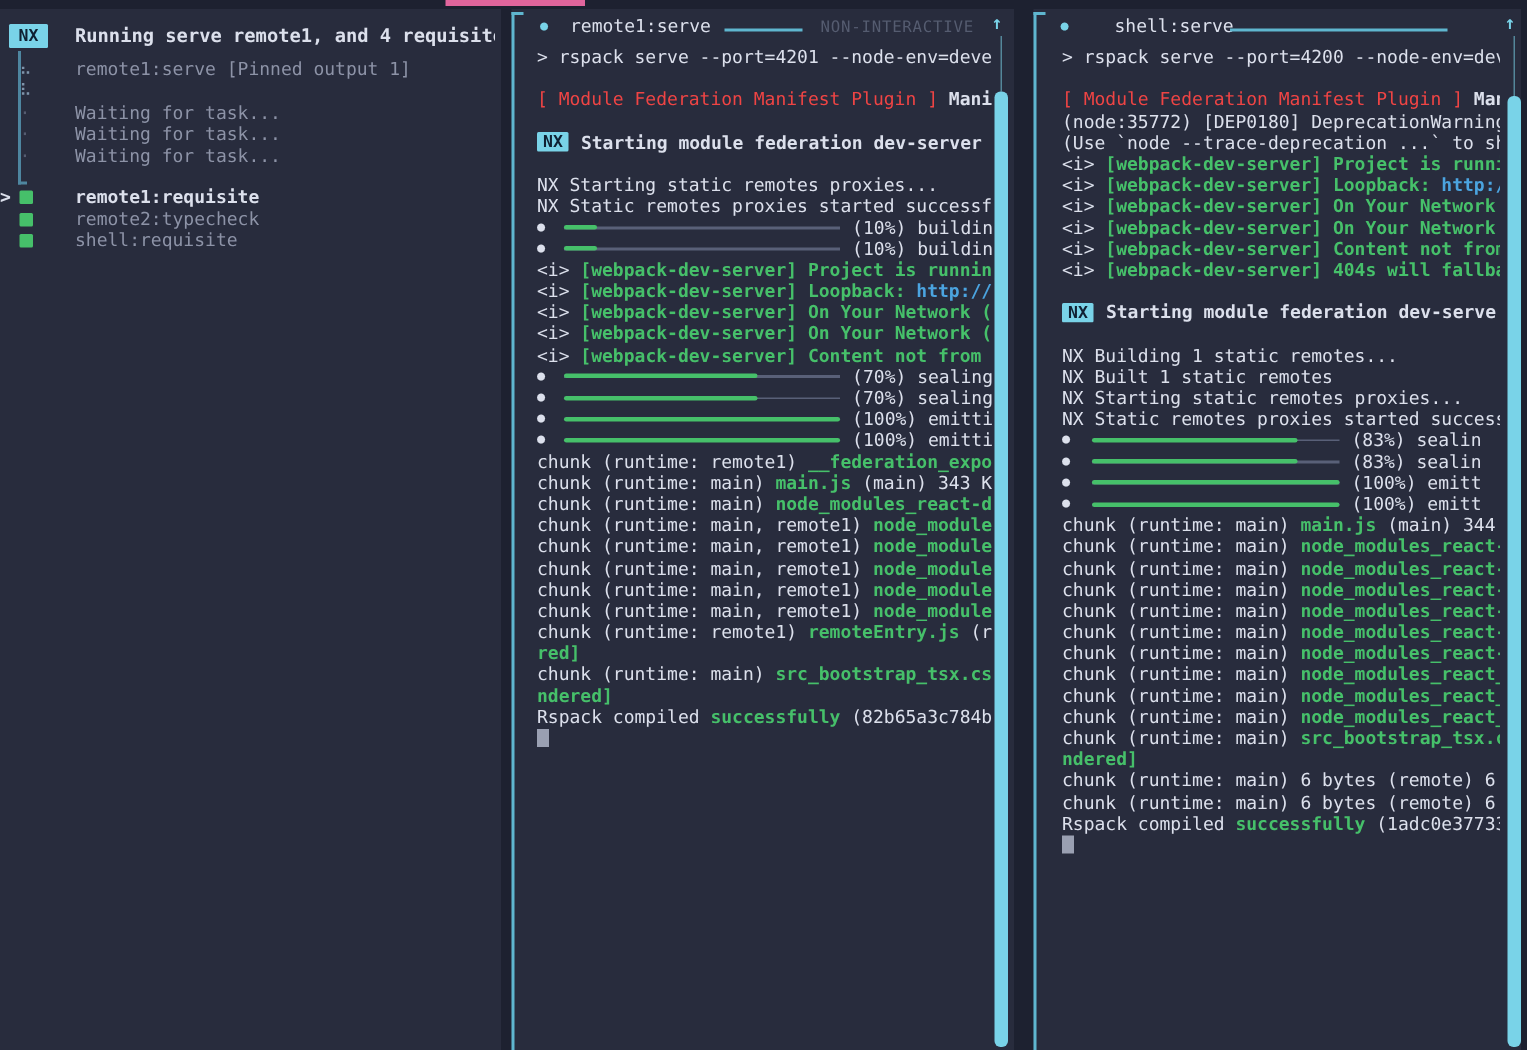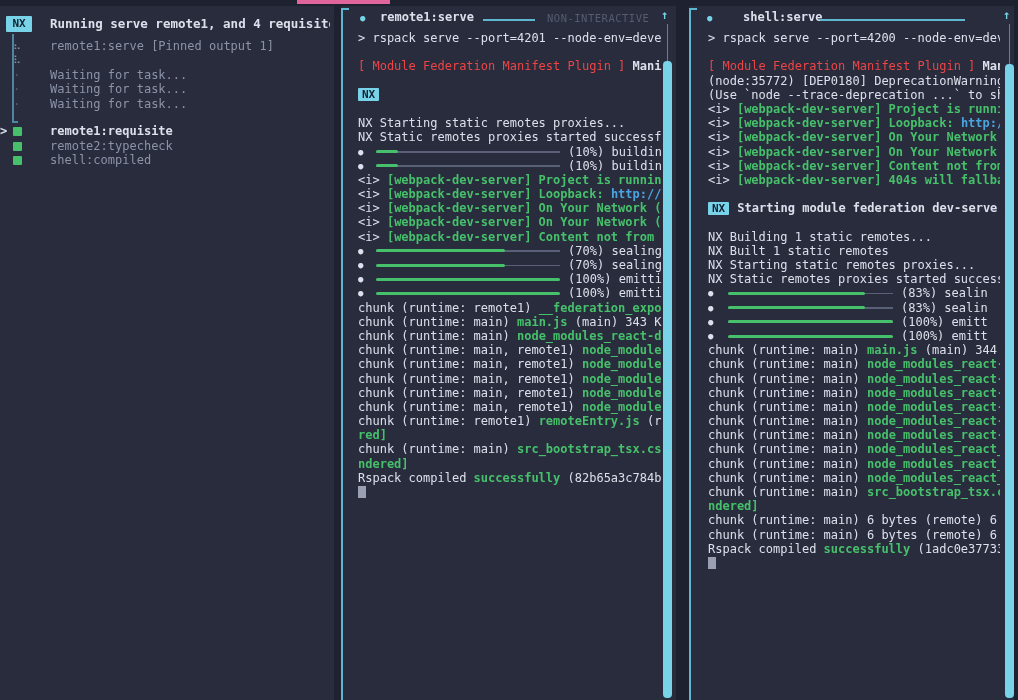--- a/index.html
+++ b/index.html
@@ -36,21 +36,21 @@
   .t-label{margin-left:25px}
   .task-row.dim .t-label{color:var(--dim)}
   .task-row.active .t-label{color:var(--white);font-weight:bold}
   
   .pane{background:var(--bg-pane)}
   #pane-0{left:341px;top:6px;width:335px;height:694px}
   #pane-1{left:689px;top:6px;width:325px;height:694px}
   .pane .border-v{left:0;top:2px;width:2px;height:692px;background:var(--border)}
   .pane .corner-h{left:0;top:2px;width:8px;height:2px;background:var(--border)}
   .pane .hdr-dot{top:7px;color:var(--accent);font-size:9px}
-  .pane .hdr-title{top:3px;height:16px;line-height:16px;font-weight:bold;white-space:nowrap}
+  .pane .hdr-title{top:3px;height:16px;line-height:16px;font-weight:normal;white-space:nowrap}
   .pane .hdr-dash{top:13px;height:2px;background:var(--border)}
   .pane .hdr-mode{top:6px;font-size:10.5px;color:var(--faint);letter-spacing:.5px;white-space:nowrap}
   .pane .content{top:25px;bottom:0;overflow:hidden}
   #pane-0 .content{left:17px;width:304px}
   #pane-1 .content{left:19px;width:292px}
   .line{height:14.2px;line-height:14.2px;white-space:pre;overflow:hidden;display:flex;align-items:center}
   .line > span{white-space:pre}
   .seg-w{color:var(--white)}
   .seg-b{color:var(--white);font-weight:bold}
   .seg-cyan{color:#ef4444}
@@ -121,38 +121,38 @@
         <span class="t-label">remote1:requisite</span>
       </div>
       <div class="task-row dim">
         <span class="t-prefix"></span>
         <span class="t-icon"><span class="sq"></span></span>
         <span class="t-label">remote2:typecheck</span>
       </div>
       <div class="task-row dim">
         <span class="t-prefix"></span>
         <span class="t-icon"><span class="sq"></span></span>
-        <span class="t-label">shell:compiled</span>
+        <span class="t-label">shell:requisite</span>
       </div>
     </div>
 </div>
 
 <div id="pane-0" class="pane abs">
   <div class="border-v abs"></div>
   <div class="corner-h abs"></div>
   <div class="hdr-dot abs">●</div>
   <div class="hdr-title abs">remote1:serve</div>
   <div class="hdr-dash abs"></div>
   <div class="hdr-mode abs">NON-INTERACTIVE</div>
   <div class="content abs">
       <div class="line"><span class="seg-w">&gt; rspack serve --port=4201 --node-env=deve</span></div>
       <div class="line"></div>
       <div class="line"><span class="seg-cyan">[ Module Federation Manifest Plugin ]</span><span class="seg-w"> </span><span class="seg-b">Mani</span></div>
       <div class="line"></div>
-      <div class="line"><span class="nx-chip">NX</span></div>
+      <div class="line"><span class="nx-chip">NX</span><span class="seg-b">Starting module federation dev-server</span></div>
       <div class="line"></div>
       <div class="line"><span class="seg-w">NX Starting static remotes proxies...</span></div>
       <div class="line"><span class="seg-w">NX Static remotes proxies started successf</span></div>
       <div class="line"><span class="pbullet">●</span><span class="ptrack" style="width: 184px;"><span class="rail"></span><span class="fill" style="width: 12%;"></span></span><span class="plabel">(10%) buildin</span></div>
       <div class="line"><span class="pbullet">●</span><span class="ptrack" style="width: 184px;"><span class="rail"></span><span class="fill" style="width: 12%;"></span></span><span class="plabel">(10%) buildin</span></div>
       <div class="line"><span class="seg-w">&lt;i&gt; </span><span class="seg-grn">[webpack-dev-server] Project is runnin</span></div>
       <div class="line"><span class="seg-w">&lt;i&gt; </span><span class="seg-grn">[webpack-dev-server] Loopback: </span><span class="seg-blu">http://</span></div>
       <div class="line"><span class="seg-w">&lt;i&gt; </span><span class="seg-grn">[webpack-dev-server] On Your Network (</span></div>
       <div class="line"><span class="seg-w">&lt;i&gt; </span><span class="seg-grn">[webpack-dev-server] On Your Network (</span></div>
       <div class="line"><span class="seg-w">&lt;i&gt; </span><span class="seg-grn">[webpack-dev-server] Content not from</span></div>

